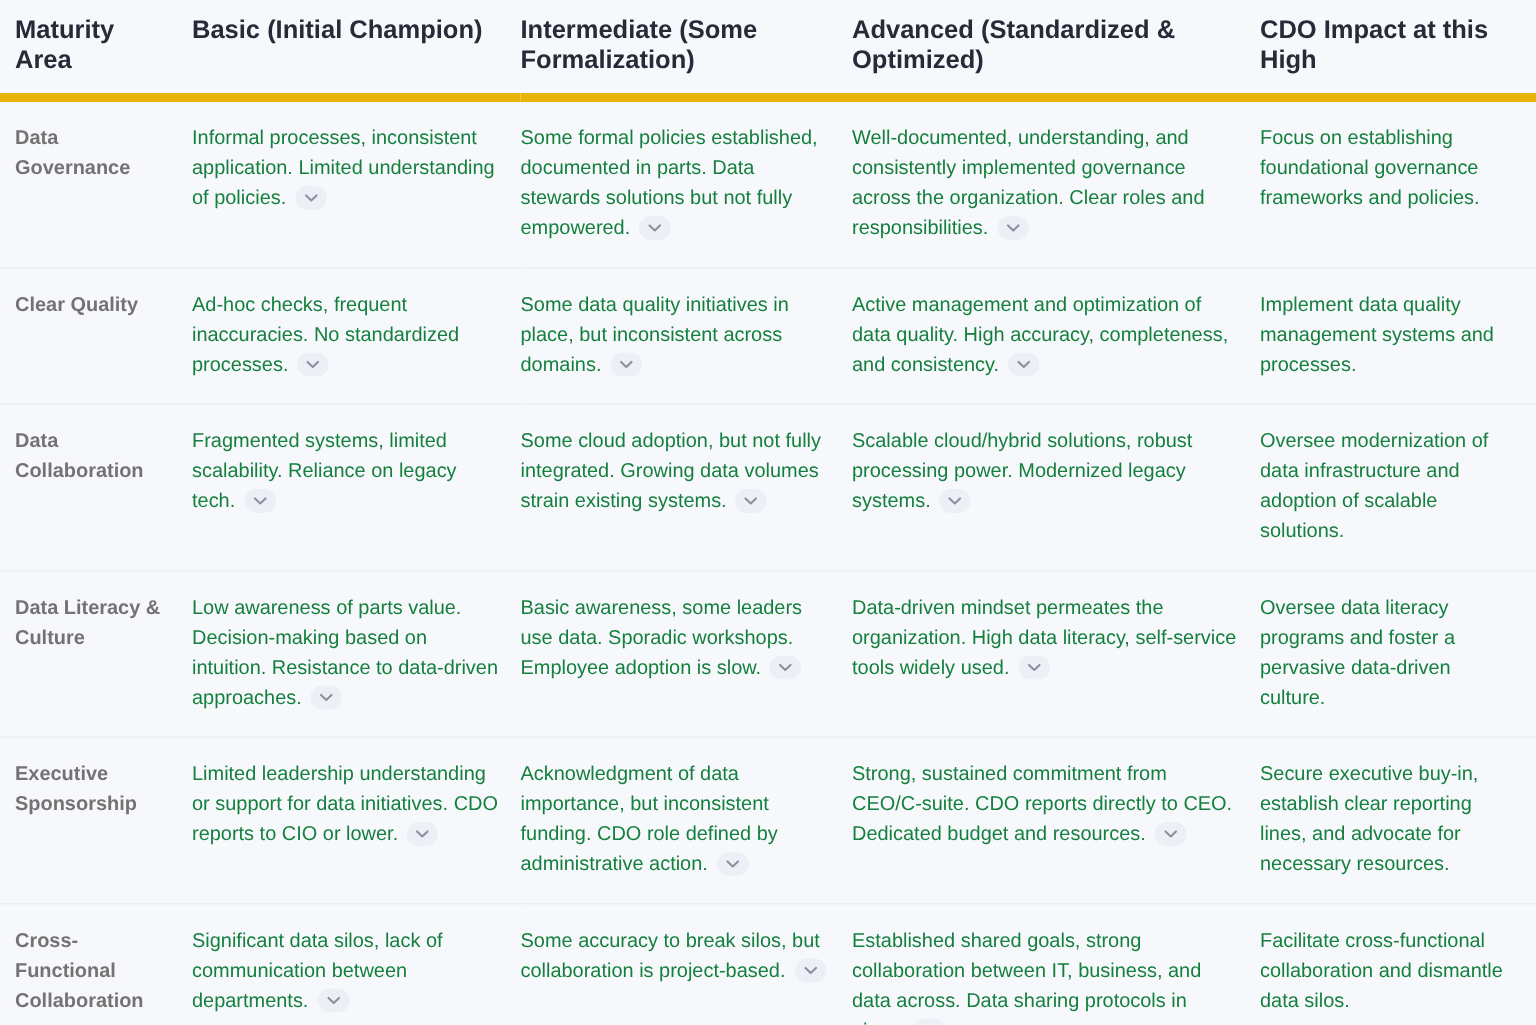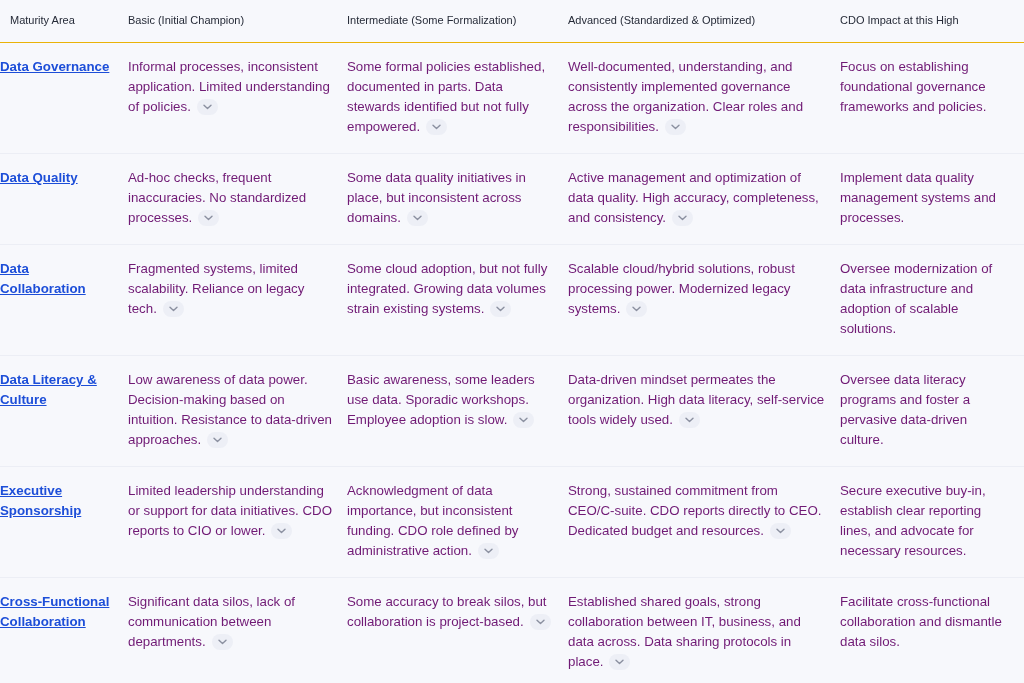--- a/index.html
+++ b/index.html
@@ -23,46 +23,46 @@
     background: #f7f8fc;
   }
   .matrix-table col.c-area      { width: 128px; }
   .matrix-table col.c-basic     { width: 219px; }
   .matrix-table col.c-inter     { width: 221px; }
   .matrix-table col.c-adv       { width: 272px; }
   .matrix-table col.c-cdo       { width: 184px; }
 
   thead th {
     text-align: left;
-    font-weight: 400;
-    font-size: 11px;
+    font-weight: 700;
+    font-size: 17px;
     line-height: 20px;
     color: #262b38;
     padding: 10px 14px 12px 0;
     vertical-align: top;
-    border-bottom: 1px solid #eab308;
+    border-bottom: 6px solid #eab308;
     background: #f7f8fc;
   }
   thead th.first-col { padding-left: 10px; }
 
   tbody td {
     vertical-align: top;
     font-size: 13.3px;
     line-height: 20px;
-    color: #701a75;
+    color: #15803d;
     padding: 14px 14px 16px 0;
     border-bottom: 1px solid #eceef5;
     background: #f7f8fc;
   }
   tbody tr:last-child td { border-bottom: 1px solid #eceef5; }
 
   td.area-cell {
     font-weight: 700;
-    color: #1d4ed8;
-    text-decoration: underline;
+    color: #737373;
+    padding-left: 10px;
   }
 
   .cell-text {
     display: inline;
   }
   .expand-btn {
     display: inline-flex;
     align-items: center;
     justify-content: center;
     width: 21px;
@@ -105,34 +105,34 @@
     </tr>
   </thead>
   <tbody id="matrix-body">
       <tr>
         <td class="area-cell"><span class="cell-text">Data Governance</span></td>
         <td><span class="cell-text">Informal processes, inconsistent application. Limited understanding of policies.</span><button class="expand-btn">
             <svg width="9" height="6" viewBox="0 0 9 6" aria-hidden="true">
               <path d="M1 1.3 L4.5 4.6 L8 1.3"></path>
             </svg>
           </button></td>
-        <td><span class="cell-text">Some formal policies established, documented in parts. Data stewards identified but not fully empowered.</span><button class="expand-btn">
+        <td><span class="cell-text">Some formal policies established, documented in parts. Data stewards solutions but not fully empowered.</span><button class="expand-btn">
             <svg width="9" height="6" viewBox="0 0 9 6" aria-hidden="true">
               <path d="M1 1.3 L4.5 4.6 L8 1.3"></path>
             </svg>
           </button></td>
         <td><span class="cell-text">Well-documented, understanding, and consistently implemented governance across the organization. Clear roles and responsibilities.</span><button class="expand-btn">
             <svg width="9" height="6" viewBox="0 0 9 6" aria-hidden="true">
               <path d="M1 1.3 L4.5 4.6 L8 1.3"></path>
             </svg>
           </button></td>
         <td><span class="cell-text">Focus on establishing foundational governance frameworks and policies.</span></td>
       </tr>
       <tr>
-        <td class="area-cell"><span class="cell-text">Data Quality</span></td>
+        <td class="area-cell"><span class="cell-text">Clear Quality</span></td>
         <td><span class="cell-text">Ad-hoc checks, frequent inaccuracies. No standardized processes.</span><button class="expand-btn">
             <svg width="9" height="6" viewBox="0 0 9 6" aria-hidden="true">
               <path d="M1 1.3 L4.5 4.6 L8 1.3"></path>
             </svg>
           </button></td>
         <td><span class="cell-text">Some data quality initiatives in place, but inconsistent across domains.</span><button class="expand-btn">
             <svg width="9" height="6" viewBox="0 0 9 6" aria-hidden="true">
               <path d="M1 1.3 L4.5 4.6 L8 1.3"></path>
             </svg>
           </button></td>
@@ -157,21 +157,21 @@
           </button></td>
         <td><span class="cell-text">Scalable cloud/hybrid solutions, robust processing power. Modernized legacy systems.</span><button class="expand-btn">
             <svg width="9" height="6" viewBox="0 0 9 6" aria-hidden="true">
               <path d="M1 1.3 L4.5 4.6 L8 1.3"></path>
             </svg>
           </button></td>
         <td><span class="cell-text">Oversee modernization of data infrastructure and adoption of scalable solutions.</span></td>
       </tr>
       <tr>
         <td class="area-cell"><span class="cell-text">Data Literacy &amp; Culture</span></td>
-        <td><span class="cell-text">Low awareness of data power. Decision-making based on intuition. Resistance to data-driven approaches.</span><button class="expand-btn">
+        <td><span class="cell-text">Low awareness of parts value. Decision-making based on intuition. Resistance to data-driven approaches.</span><button class="expand-btn">
             <svg width="9" height="6" viewBox="0 0 9 6" aria-hidden="true">
               <path d="M1 1.3 L4.5 4.6 L8 1.3"></path>
             </svg>
           </button></td>
         <td><span class="cell-text">Basic awareness, some leaders use data. Sporadic workshops. Employee adoption is slow.</span><button class="expand-btn">
             <svg width="9" height="6" viewBox="0 0 9 6" aria-hidden="true">
               <path d="M1 1.3 L4.5 4.6 L8 1.3"></path>
             </svg>
           </button></td>
         <td><span class="cell-text">Data-driven mindset permeates the organization. High data literacy, self-service tools widely used.</span><button class="expand-btn">

